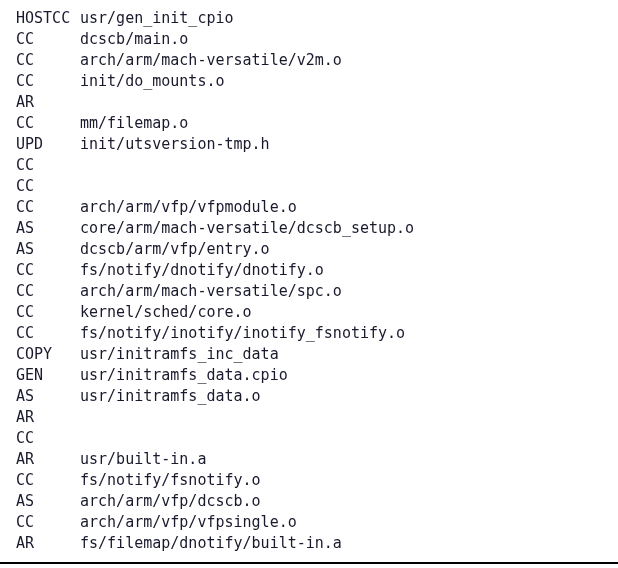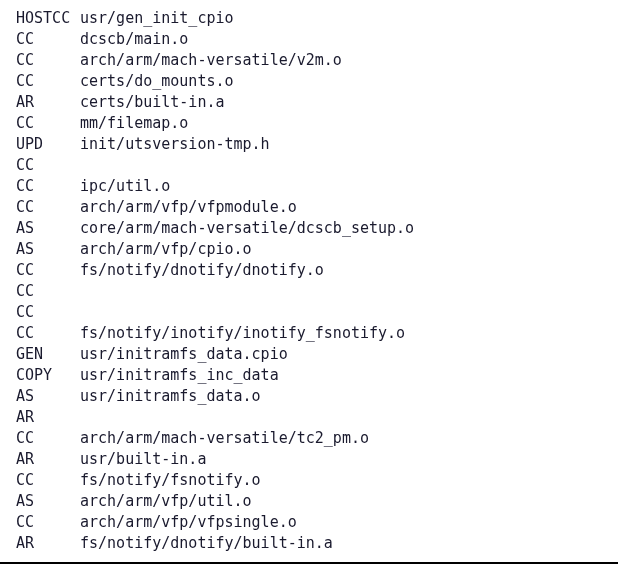--- a/index.html
+++ b/index.html
@@ -25,36 +25,36 @@
       flex: 1;
     }
   </style>
 </head>
 <body>
 
 <div id="log-container">
     <div class="log-line"><span class="tag">HOSTCC</span><span class="path">usr/gen_init_cpio</span></div>
     <div class="log-line"><span class="tag">CC</span><span class="path">dcscb/main.o</span></div>
     <div class="log-line"><span class="tag">CC</span><span class="path">arch/arm/mach-versatile/v2m.o</span></div>
-    <div class="log-line"><span class="tag">CC</span><span class="path">certs/do_mounts.o</span></div>
-    <div class="log-line"><span class="tag">AR</span><span class="path">certs/built-in.a</span></div>
+    <div class="log-line"><span class="tag">CC</span><span class="path">init/do_mounts.o</span></div>
+    <div class="log-line"><span class="tag">AR</span></div>
     <div class="log-line"><span class="tag">CC</span><span class="path">mm/filemap.o</span></div>
     <div class="log-line"><span class="tag">UPD</span><span class="path">init/utsversion-tmp.h</span></div>
     <div class="log-line"><span class="tag">CC</span></div>
-    <div class="log-line"><span class="tag">CC</span><span class="path">ipc/util.o</span></div>
+    <div class="log-line"><span class="tag">CC</span></div>
     <div class="log-line"><span class="tag">CC</span><span class="path">arch/arm/vfp/vfpmodule.o</span></div>
     <div class="log-line"><span class="tag">AS</span><span class="path">core/arm/mach-versatile/dcscb_setup.o</span></div>
-    <div class="log-line"><span class="tag">AS</span><span class="path">arch/arm/vfp/cpio.o</span></div>
+    <div class="log-line"><span class="tag">AS</span><span class="path">dcscb/arm/vfp/entry.o</span></div>
     <div class="log-line"><span class="tag">CC</span><span class="path">fs/notify/dnotify/dnotify.o</span></div>
-    <div class="log-line"><span class="tag">CC</span></div>
-    <div class="log-line"><span class="tag">CC</span></div>
+    <div class="log-line"><span class="tag">CC</span><span class="path">arch/arm/mach-versatile/spc.o</span></div>
+    <div class="log-line"><span class="tag">CC</span><span class="path">kernel/sched/core.o</span></div>
     <div class="log-line"><span class="tag">CC</span><span class="path">fs/notify/inotify/inotify_fsnotify.o</span></div>
+    <div class="log-line"><span class="tag">COPY</span><span class="path">usr/initramfs_inc_data</span></div>
     <div class="log-line"><span class="tag">GEN</span><span class="path">usr/initramfs_data.cpio</span></div>
-    <div class="log-line"><span class="tag">COPY</span><span class="path">usr/initramfs_inc_data</span></div>
     <div class="log-line"><span class="tag">AS</span><span class="path">usr/initramfs_data.o</span></div>
     <div class="log-line"><span class="tag">AR</span></div>
-    <div class="log-line"><span class="tag">CC</span><span class="path">arch/arm/mach-versatile/tc2_pm.o</span></div>
+    <div class="log-line"><span class="tag">CC</span></div>
     <div class="log-line"><span class="tag">AR</span><span class="path">usr/built-in.a</span></div>
     <div class="log-line"><span class="tag">CC</span><span class="path">fs/notify/fsnotify.o</span></div>
-    <div class="log-line"><span class="tag">AS</span><span class="path">arch/arm/vfp/util.o</span></div>
+    <div class="log-line"><span class="tag">AS</span><span class="path">arch/arm/vfp/dcscb.o</span></div>
     <div class="log-line"><span class="tag">CC</span><span class="path">arch/arm/vfp/vfpsingle.o</span></div>
-    <div class="log-line"><span class="tag">AR</span><span class="path">fs/notify/dnotify/built-in.a</span></div>
+    <div class="log-line"><span class="tag">AR</span><span class="path">fs/filemap/dnotify/built-in.a</span></div>
   </div>
 
 </body></html>

